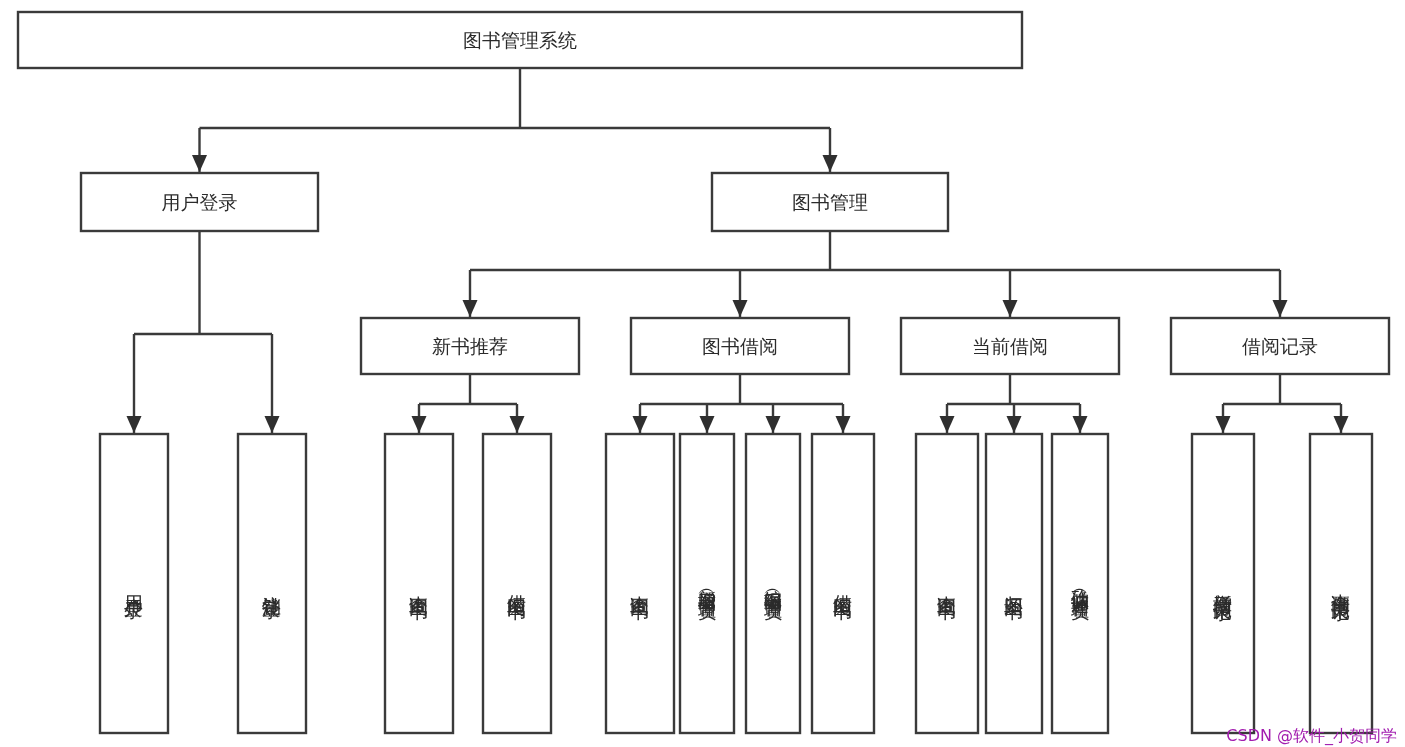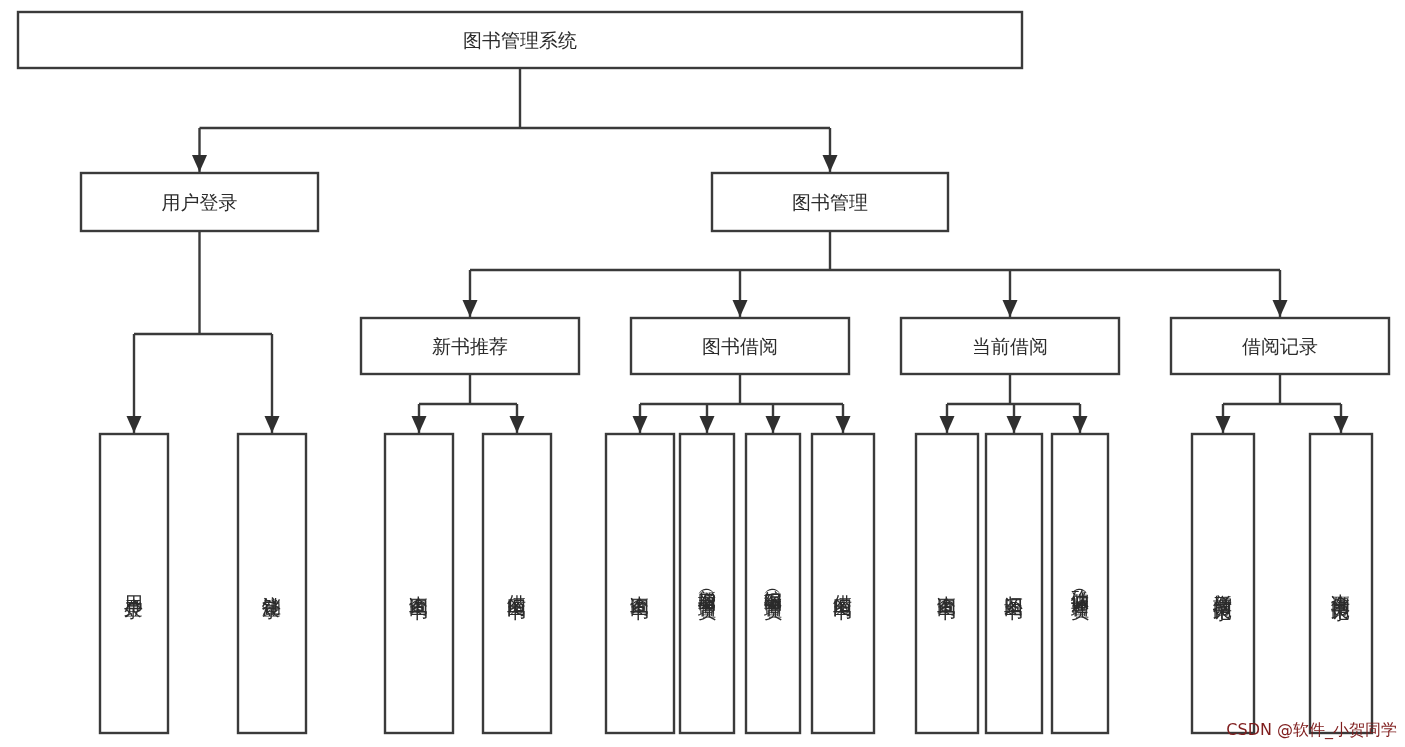--- a/index.html
+++ b/index.html
@@ -57,24 +57,24 @@
     font-size: 19px;
     color: #2b2b2b;
     letter-spacing: 2px;
     line-height: 1;
     white-space: nowrap;
     user-select: none;
   }
   .watermark {
     position: absolute;
     right: 8px;
-    bottom: 6px;
+    bottom: 0;
     font-family: "DejaVu Sans", "Liberation Sans", sans-serif;
     font-size: 16px;
-    color: #7f1d1d;
+    color: #a21caf;
     white-space: nowrap;
     user-select: none;
   }
 </style>
 </head>
 <body>
 
 <div id="diagram-root">
 
   <svg id="flow-svg" viewBox="0 0 1405 747">

